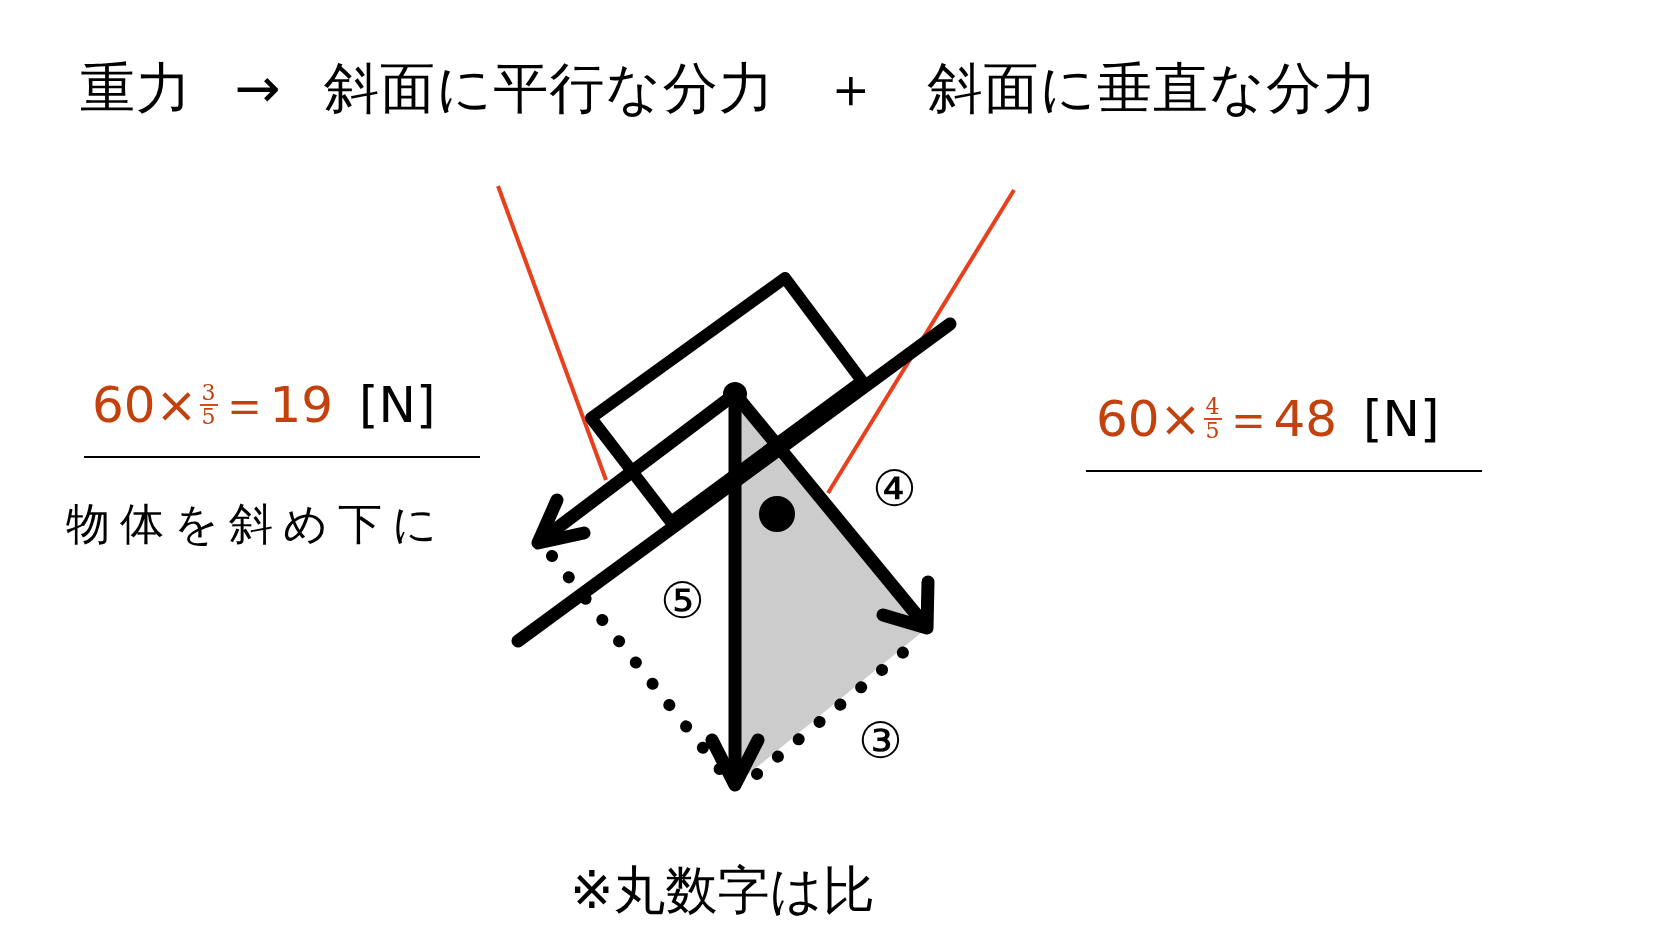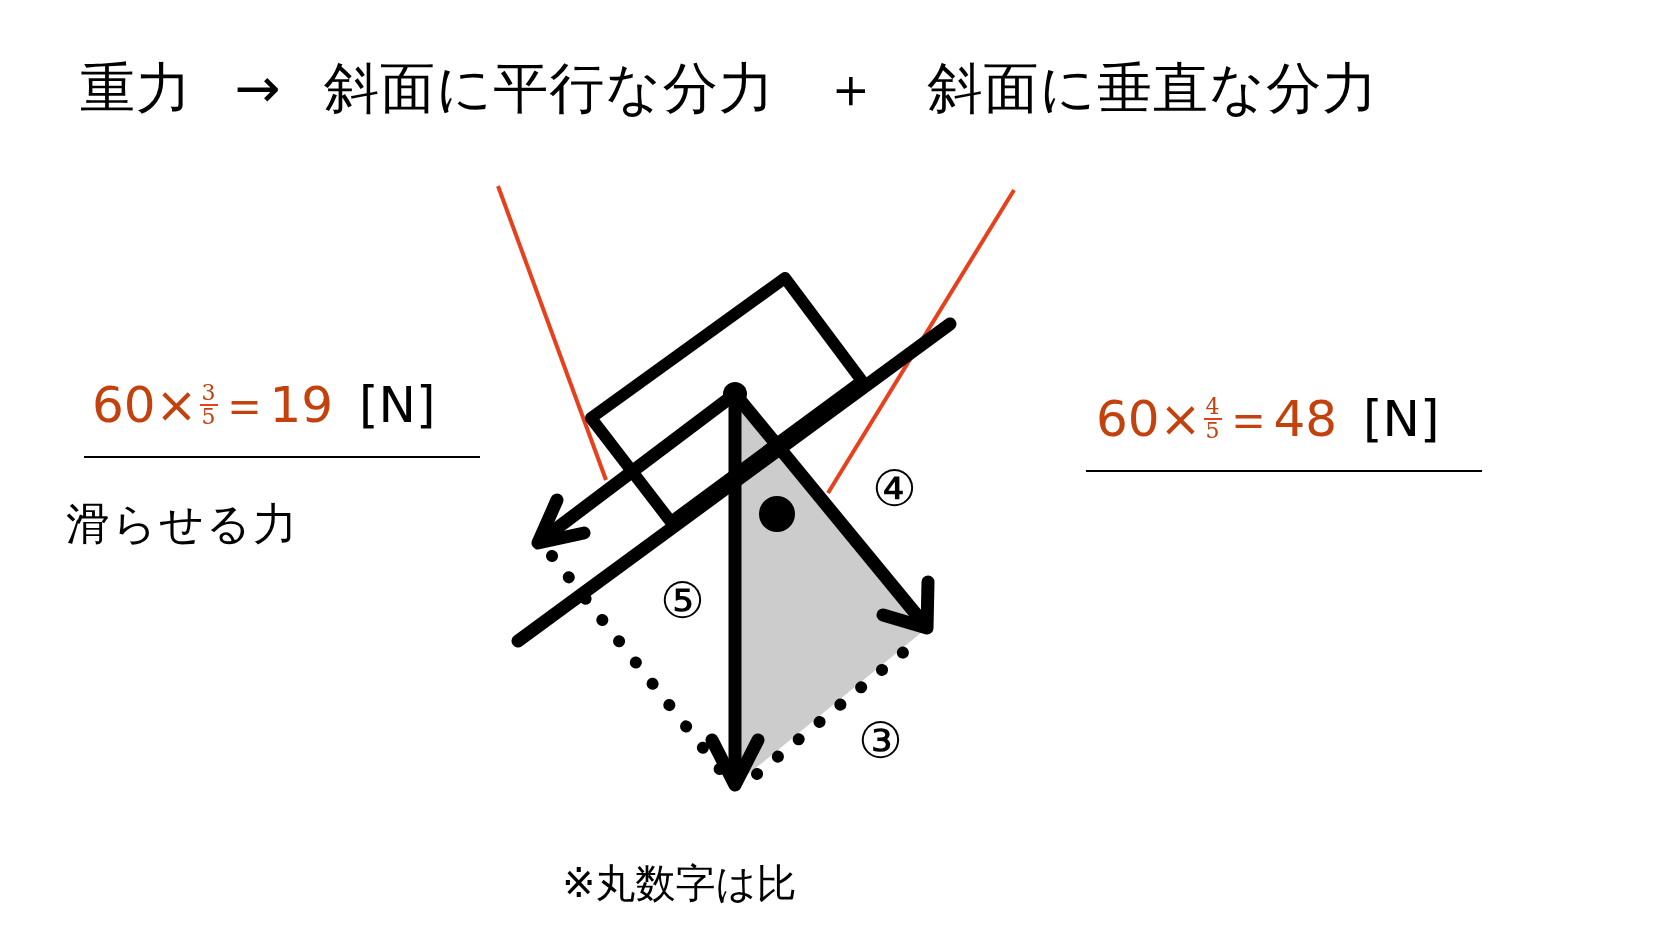--- a/index.html
+++ b/index.html
@@ -10,21 +10,21 @@
   .title span { margin-right: 0; }
   .formula { font-size: 50px; }
   .red { color: #c2410c; }
   .frac { display: inline-flex; flex-direction: column; align-items: center; vertical-align: middle;
           font-family: "DejaVu Serif", "Liberation Serif", serif; font-size: 22px; line-height: 22px;
           margin: 0 2px; position: relative; top: -4px; }
   .frac .num { border-bottom: 2px solid #e8401c; padding: 0 2px; }
   .rule { position: absolute; height: 2px; background: #000; }
   .desc { font-size: 44px; line-height: 68px; }
   .desc-left { letter-spacing: 10px; }
-  .note { font-size: 40px; }
+  .note { font-size: 52px; margin-left: 8px; }
   svg { position: absolute; left: 0; top: 0; }
 </style>
 </head>
 <body>
 
 <div class="abs title">
   <span>重力</span>
   <span style="margin:0 24px;">→</span>
   <span>斜面に平行な分力</span>
   <span style="margin:0 30px;">＋</span>
@@ -66,21 +66,21 @@
 <div class="abs formula" style="left:92px; top:372px;">
   <span class="red">60×</span><span class="frac red">
       <span class="num">3</span>
       <span>5</span>
     </span><span class="red">＝19</span>
   <span style="margin-left:10px;">[N]</span>
 </div>
 <div class="rule" style="left:84px; top:456px; width:396px;"></div>
 
 <div class="abs desc desc-left" style="left:66px; top:490px;">
-  <div style="letter-spacing:2px;">滑らせる力</div>
+  <div>物体を斜め下に</div>
 </div>
 
 <div class="abs formula" style="left:1096px; top:386px;">
   <span class="red">60×</span><span class="frac red">
       <span class="num">4</span>
       <span>5</span>
     </span><span class="red">＝48</span>
   <span style="margin-left:10px;">[N]</span>
 </div>
 <div class="rule" style="left:1086px; top:470px; width:396px;"></div>

